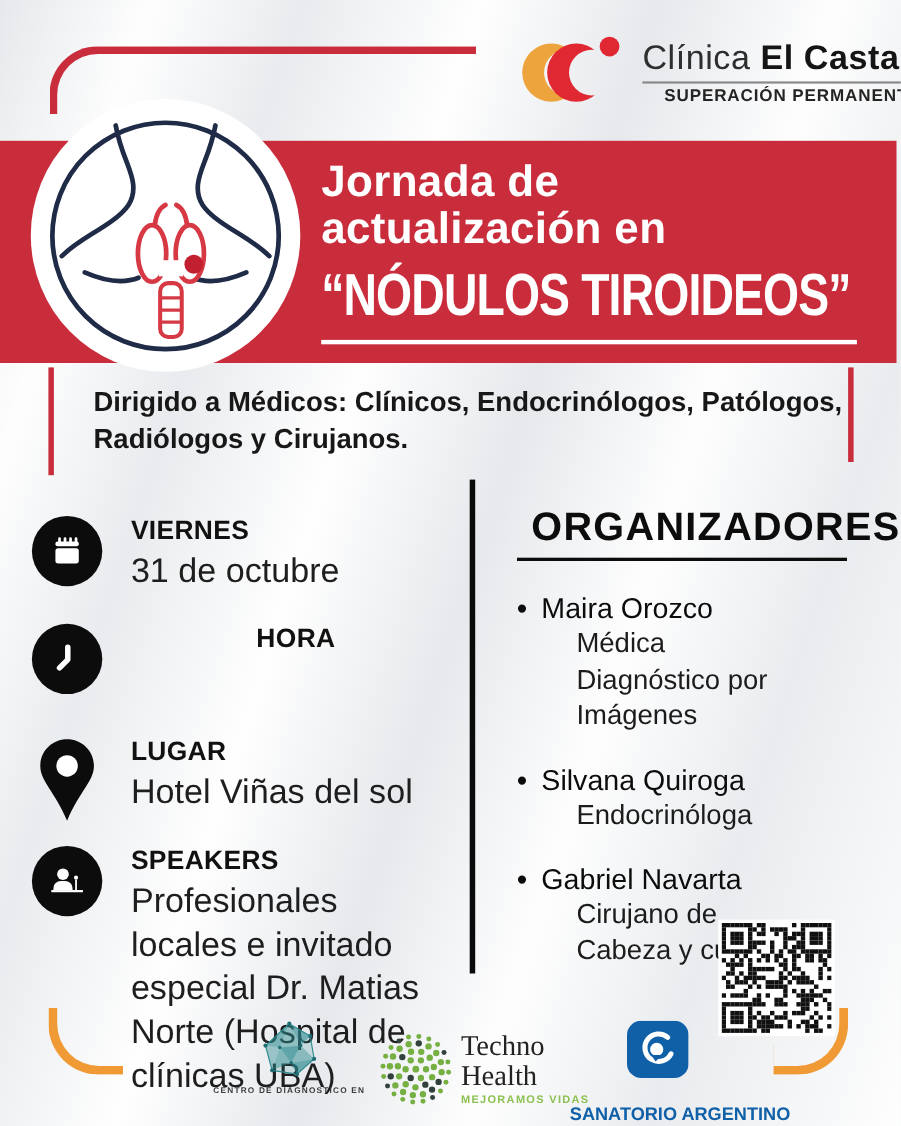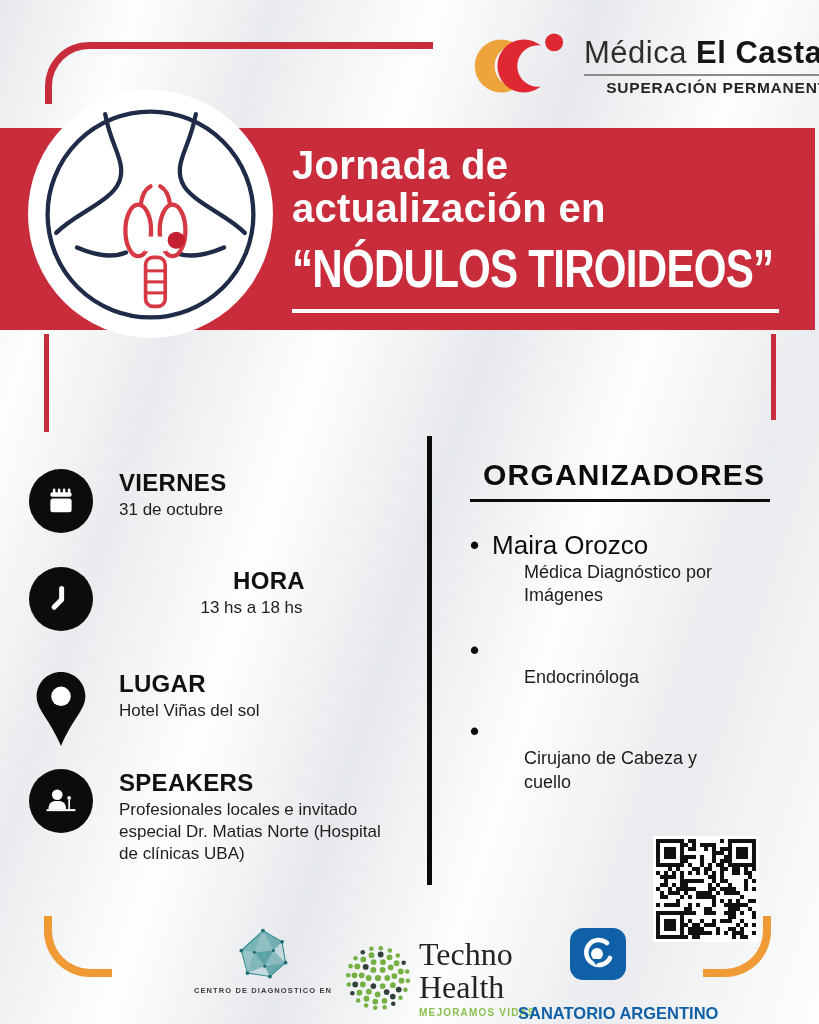--- a/index.html
+++ b/index.html
@@ -49,48 +49,48 @@
   .audience{ position:absolute; left:85px; top:350px; width:705px;
     font-size:25px; font-weight:700; color:#171717; line-height:1.3;}
 
   
   .detail{ position:absolute; left:29px;margin-top:29px; }
   .detail-icon{ position:absolute; left:0; top:0; width:64px; height:64px;}
   .detail-icon .disc{ width:64px; height:64px; border-radius:50%; background:#0c0c0c;
     display:flex; align-items:center; justify-content:center;}
   .detail-text{ margin-left:90px; width:300px;}
   .detail-label{ font-size:24px; font-weight:700; color:#111; letter-spacing:.3px;}
-  .detail-value{ font-size:17px; color:#1e1e1e; line-height:1.28; margin-top:2px; max-width:265px;}
+  .detail-value{ font-size:31px; color:#1e1e1e; line-height:1.28; margin-top:2px; max-width:265px;}
   .d1{ top:440px; } .d2{ top:538px;text-align:center; } .d3{ top:641px; } .d4{ top:740px; }
 
   .divider{ position:absolute; left:427px; top:436px; width:5px; height:449px; background:#0a0a0a;}
 
   
   .organizers{ position:absolute; left:470px; top:458px; width:310px;}
-  .org-heading{ font-size:30px; font-weight:700; letter-spacing:1.2px; color:#0c0c0c; padding-left:13px;}
+  .org-heading{ font-size:36px; font-weight:700; letter-spacing:1.2px; color:#0c0c0c; padding-left:13px;}
   .org-underline{ margin-top:7px; width:300px; height:3px; background:#0c0c0c;}
   .org-list{ margin-top:28px;}
   .org-item{ margin-bottom:27px;}
   .org-name-row{ display:flex; align-items:baseline;}
   .org-bullet{ font-size:26px; font-weight:700; color:#0c0c0c;}
   .org-name{ font-size:26px; font-weight:400; color:#0c0c0c; margin-left:13px;}
-  .org-role{ font-size:18px; color:#1c1c1c; line-height:1.3; padding-left:54px; max-width:280px;}
+  .org-role{ font-size:25px; color:#1c1c1c; line-height:1.3; padding-left:54px; max-width:280px;}
   .org-role-inner{ display:inline-block; max-width:218px;}
 
   
   .qr{ position:absolute; left:653px; top:836px; width:106px; height:106px; background:#ffffff; padding:3px;}
   .qr svg{ display:block;}
 
   
   .sponsor-cedap{ position:absolute; left:188px; top:928px; width:150px; text-align:center;}
   .cedap-name{ font-size:29px; font-weight:700; color:#2c8b8f; letter-spacing:2px; margin-top:1px;}
   .cedap-sub{ font-size:7.5px; font-weight:700; color:#3c3c3c; letter-spacing:1.1px; line-height:1.35; margin-top:2px;}
   .sponsor-techno{ position:absolute; left:345px; top:938px; display:flex; align-items:center;}
   .techno-text{ margin-left:8px;}
-  .techno-name{ font-family:"Liberation Serif", serif; font-size:32px; color:#232323; line-height:1.02;}
+  .techno-name{ font-family:"Liberation Serif", serif; font-size:26px; color:#232323; line-height:1.02;}
   .techno-tagline{ font-size:10px; font-weight:700; color:#8cc152; letter-spacing:1.2px; margin-top:4px;}
   .sponsor-sanatorio{ position:absolute; left:518px; top:928px; width:160px; text-align:center;}
   .sanatorio-name{ font-size:16.5px; font-weight:700; color:#1060a8; margin-top:24px; white-space:nowrap;}
   .sanatorio-tagline{ font-size:12px; color:#1565ae; margin-top:3px;}
 </style>
 </head>
 <body>
 
 <div class="poster">
 
@@ -106,21 +106,21 @@
         <mask id="mC2">
             <rect width="110" height="80" fill="#fff"></rect>
             <circle cx="72" cy="40" r="22" fill="#000"></circle>
           </mask>
       </defs>
       <circle cx="33" cy="40" r="28" fill="#eea43c" mask="url(#mC1)"></circle>
       <circle cx="57" cy="40" r="28" fill="#e02833" mask="url(#mC2)"></circle>
       <circle cx="89" cy="15" r="9.5" fill="#e02833"></circle>
     </svg>
     <div class="brand-text">
-      <div class="brand-name"><span>Médica</span> <b>El Castaño</b></div>
+      <div class="brand-name"><span>Clínica</span> <b>El Castaño</b></div>
       <div class="brand-rule"></div>
       <div class="brand-tagline">SUPERACIÓN PERMANENTE</div>
     </div>
   </div>
 
   <div class="banner">
     <div class="banner-inner">
       <div class="banner-line">Jornada de</div>
       <div class="banner-line">actualización en</div>
       <div class="banner-main">“NÓDULOS TIROIDEOS”</div>
@@ -152,20 +152,21 @@
         <line x1="97" y1="146" x2="111" y2="146"></line>
         <line x1="97" y1="155" x2="111" y2="155"></line>
         <line x1="97" y1="164" x2="111" y2="164"></line>
       </g>
     </svg>
   </div>
 
   <div class="redline-left"></div>
   <div class="redline-right"></div>
 
+  <div class="audience">Dirigido a Médicos: Clínicos, Endocrinólogos, Patólogos, Radiólogos y Cirujanos.</div>
 
   <div class="detail d1">
     <div class="detail-icon">
         <div class="disc">
       <svg width="40" height="40" viewBox="0 0 64 64">
         <g fill="#ffffff">
           <rect x="19" y="12" width="4" height="10" rx="2"></rect>
               <rect x="27" y="12" width="4" height="10" rx="2"></rect>
           <rect x="35" y="12" width="4" height="10" rx="2"></rect>
               <rect x="43" y="12" width="4" height="10" rx="2"></rect>
@@ -184,21 +185,20 @@
   <div class="detail d2">
     <div class="detail-icon">
         <div class="disc">
       <svg width="40" height="40" viewBox="0 0 64 64">
         <path d="M 33 15 L 33 33 L 21 45" fill="none" stroke="#ffffff" stroke-width="8" stroke-linecap="round" stroke-linejoin="round"></path>
       </svg>
     </div>
       </div>
     <div class="detail-text">
       <div class="detail-label">HORA</div>
-      <div class="detail-value">13 hs a 18 hs</div>
     </div>
   </div>
 
   <div class="detail d4">
     <div class="detail-icon">
         <div class="disc">
       <svg width="40" height="40" viewBox="0 0 64 64">
         <circle cx="26" cy="22" r="8.5" fill="#ffffff"></circle>
         <path d="M 12 45 C 12 34 18 32 26 32 C 34 32 40 34 40 45 Z" fill="#ffffff"></path>
         <line x1="45" y1="30" x2="45" y2="45" stroke="#ffffff" stroke-width="2.6"></line>
@@ -235,26 +235,28 @@
       <div class="org-item">
         <div class="org-name-row">
           <span class="org-bullet">•</span>
           <span class="org-name">Maira Orozco</span>
         </div>
         <div class="org-role"><span class="org-role-inner">Médica Diagnóstico por Imágenes</span></div>
       </div>
       <div class="org-item">
         <div class="org-name-row">
           <span class="org-bullet">•</span>
+          <span class="org-name">Silvana Quiroga</span>
         </div>
         <div class="org-role"><span class="org-role-inner">Endocrinóloga</span></div>
       </div>
       <div class="org-item">
         <div class="org-name-row">
           <span class="org-bullet">•</span>
+          <span class="org-name">Gabriel Navarta</span>
         </div>
         <div class="org-role"><span class="org-role-inner">Cirujano de Cabeza y cuello</span></div>
       </div>
     </div>
   </div>
 
   <div class="qr">
     <svg width="100" height="100" viewBox="0 0 100 100" fill="#111111">
         <rect x="0" y="0" width="4" height="4"></rect>
         <rect x="4" y="0" width="4" height="4"></rect>

